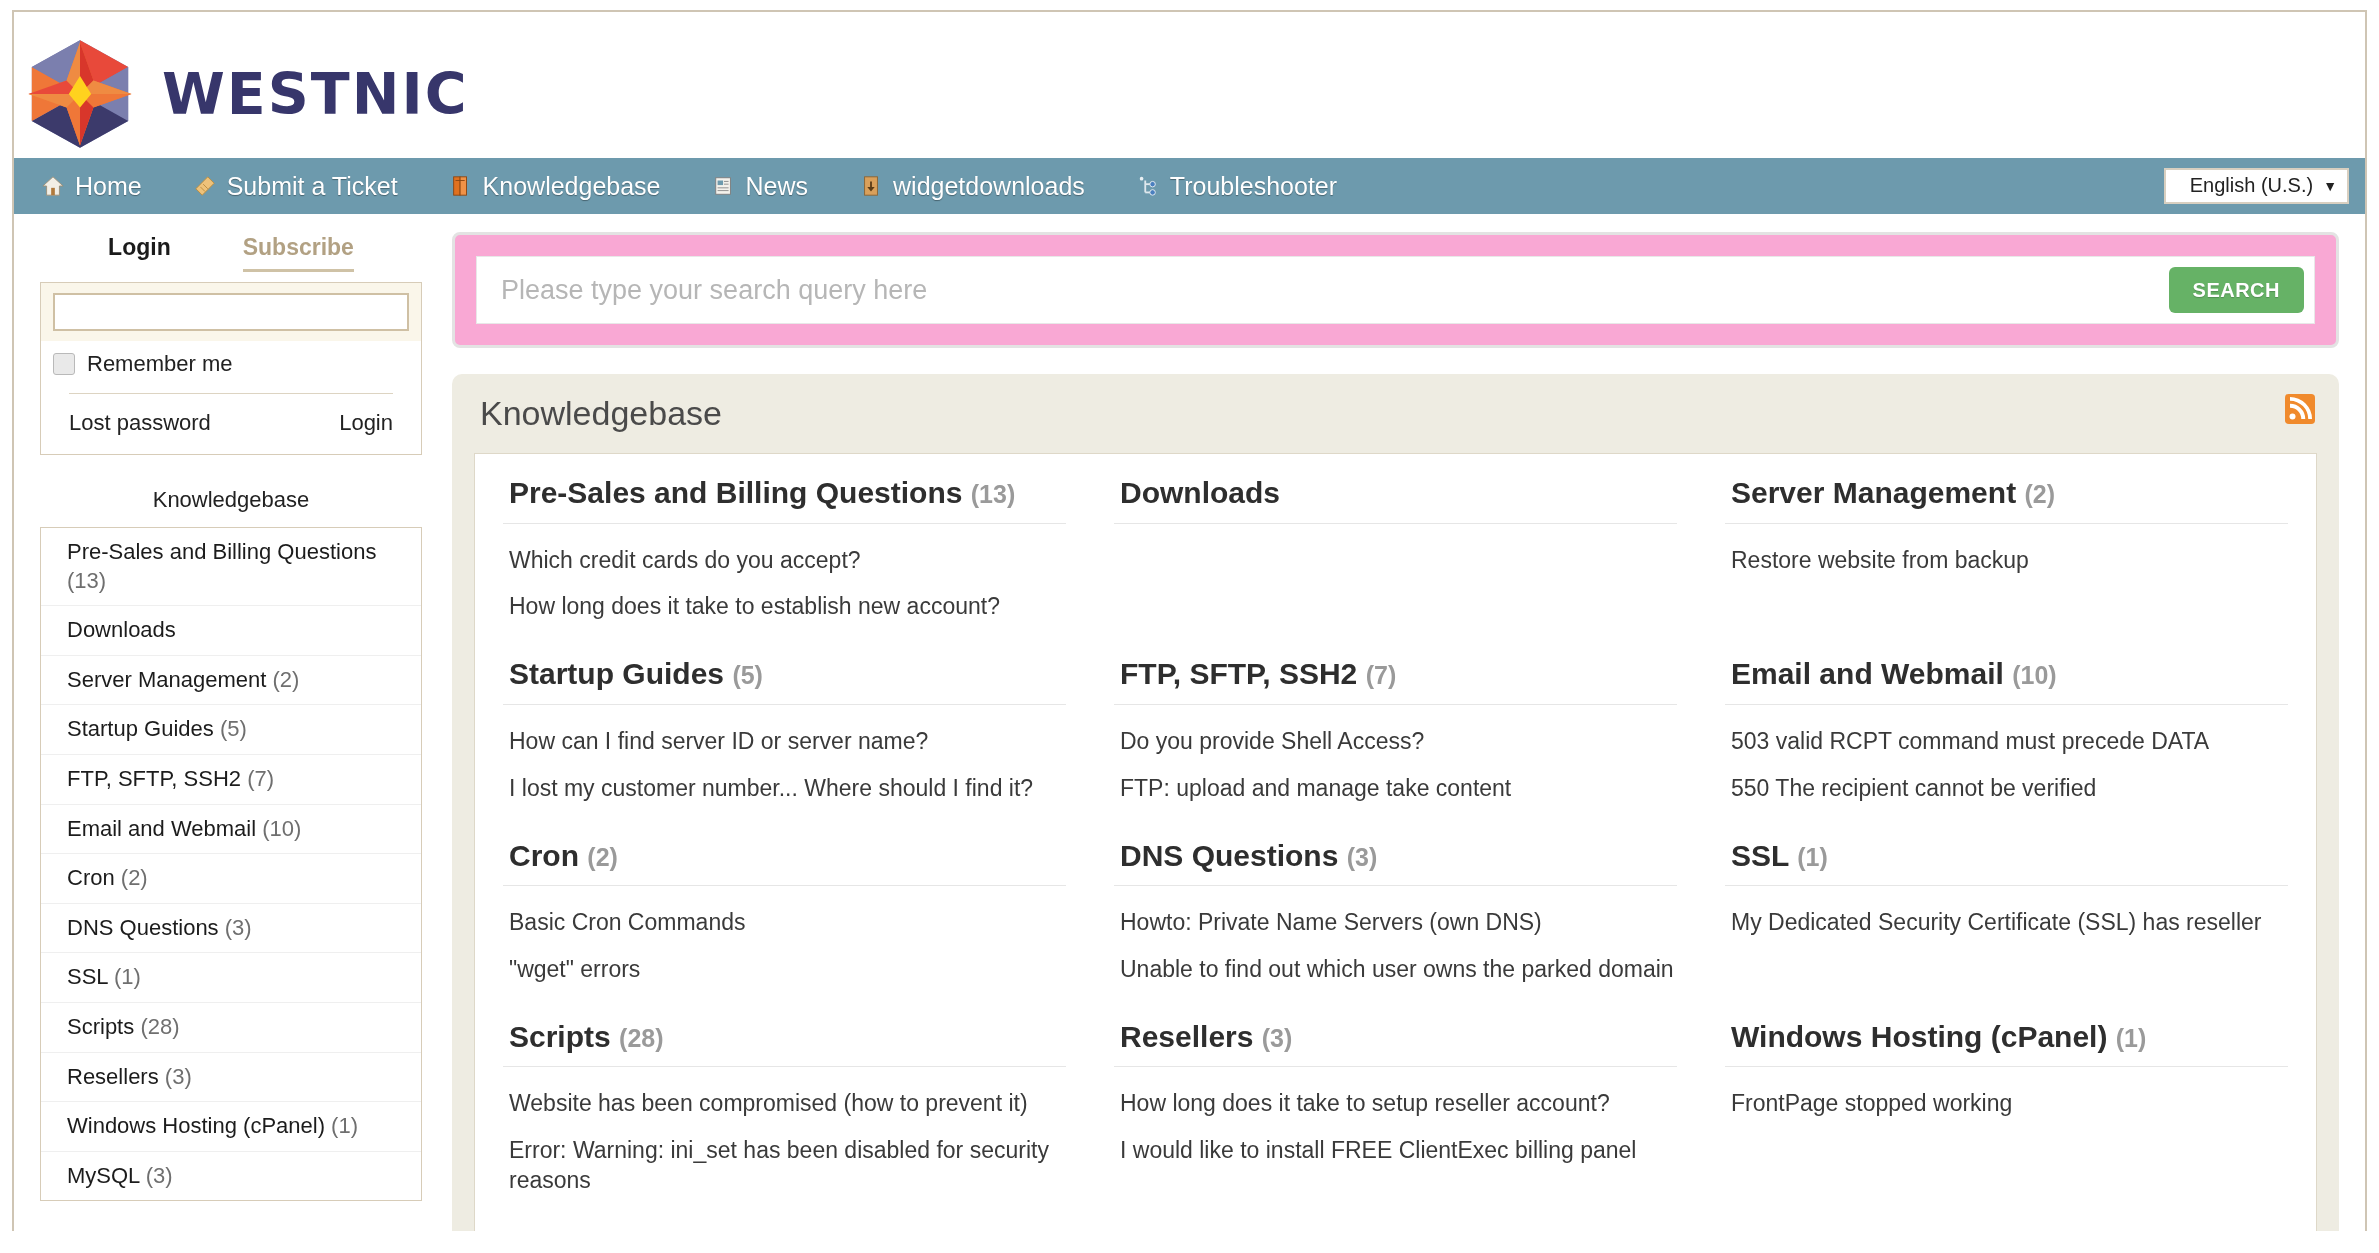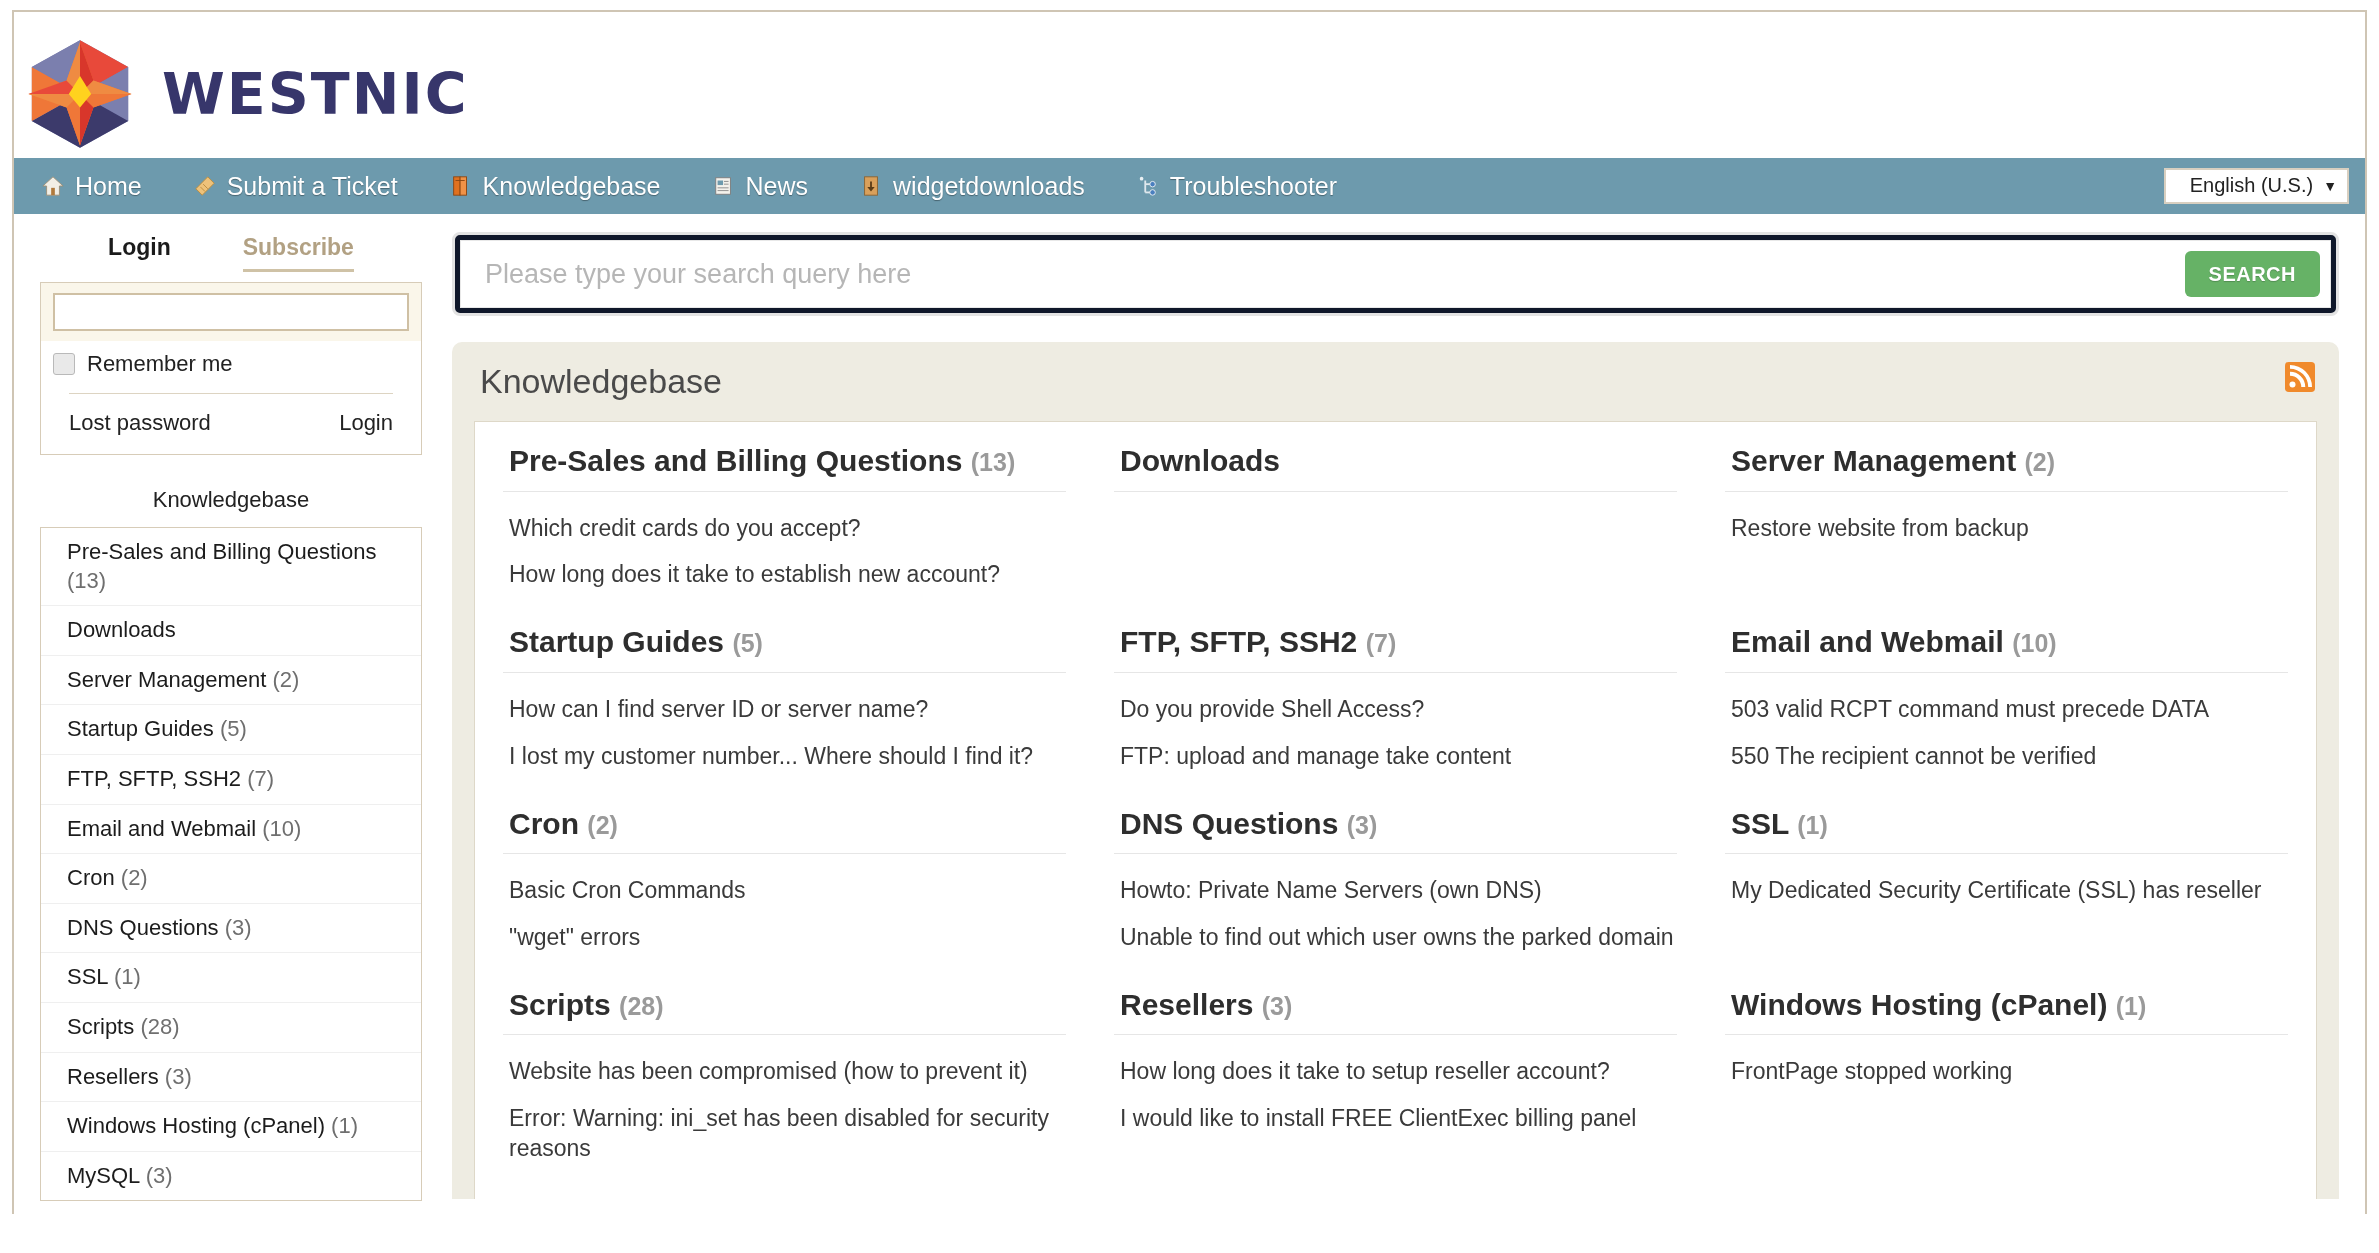--- a/index.html
+++ b/index.html
@@ -146,22 +146,22 @@
   }
   .kb-side-item:last-child { border-bottom: none; }
   .kb-side-item .cnt { color: #6f6f6f; }
 
   
   .main { flex: 1; padding: 18px 26px 0 8px; min-width: 0; }
 
   .search-shell {
     border: 3px solid #e3e3e3;
     border-radius: 8px;
-    background: #0f172a;
-    padding: 5px;
+    background: #f9a8d4;
+    padding: 21px;
     margin-bottom: 26px;
   }
   .search-inner {
     background: #fff;
     border: 1px solid #e8e8e8;
     height: 68px;
     display: flex; align-items: center;
     padding: 0 10px 0 22px;
   }
   .search-input {

